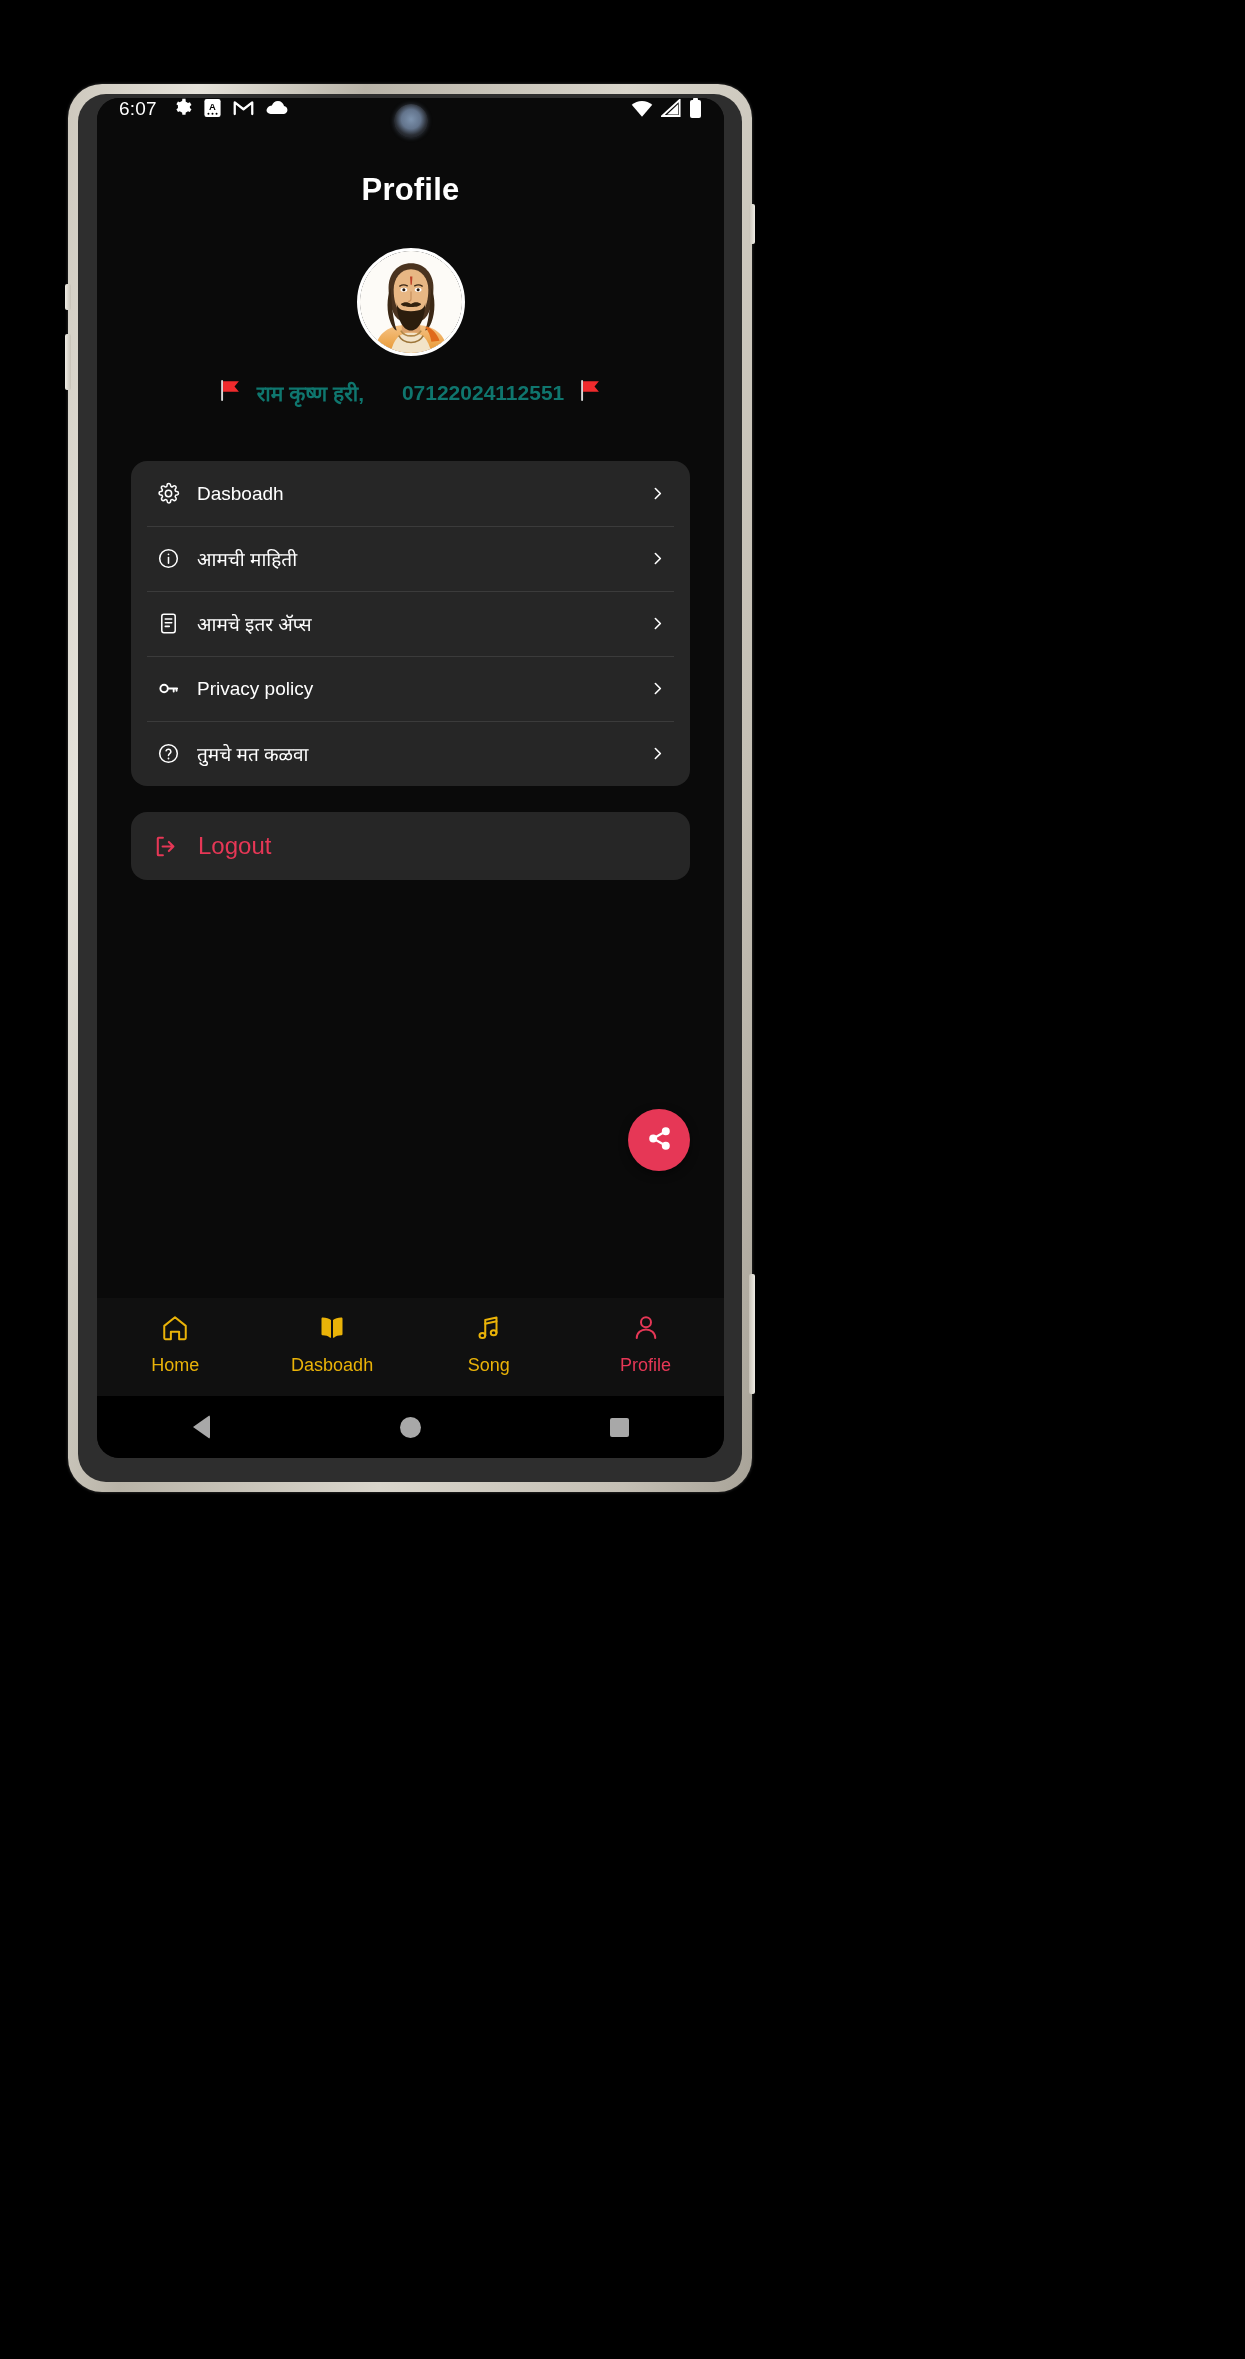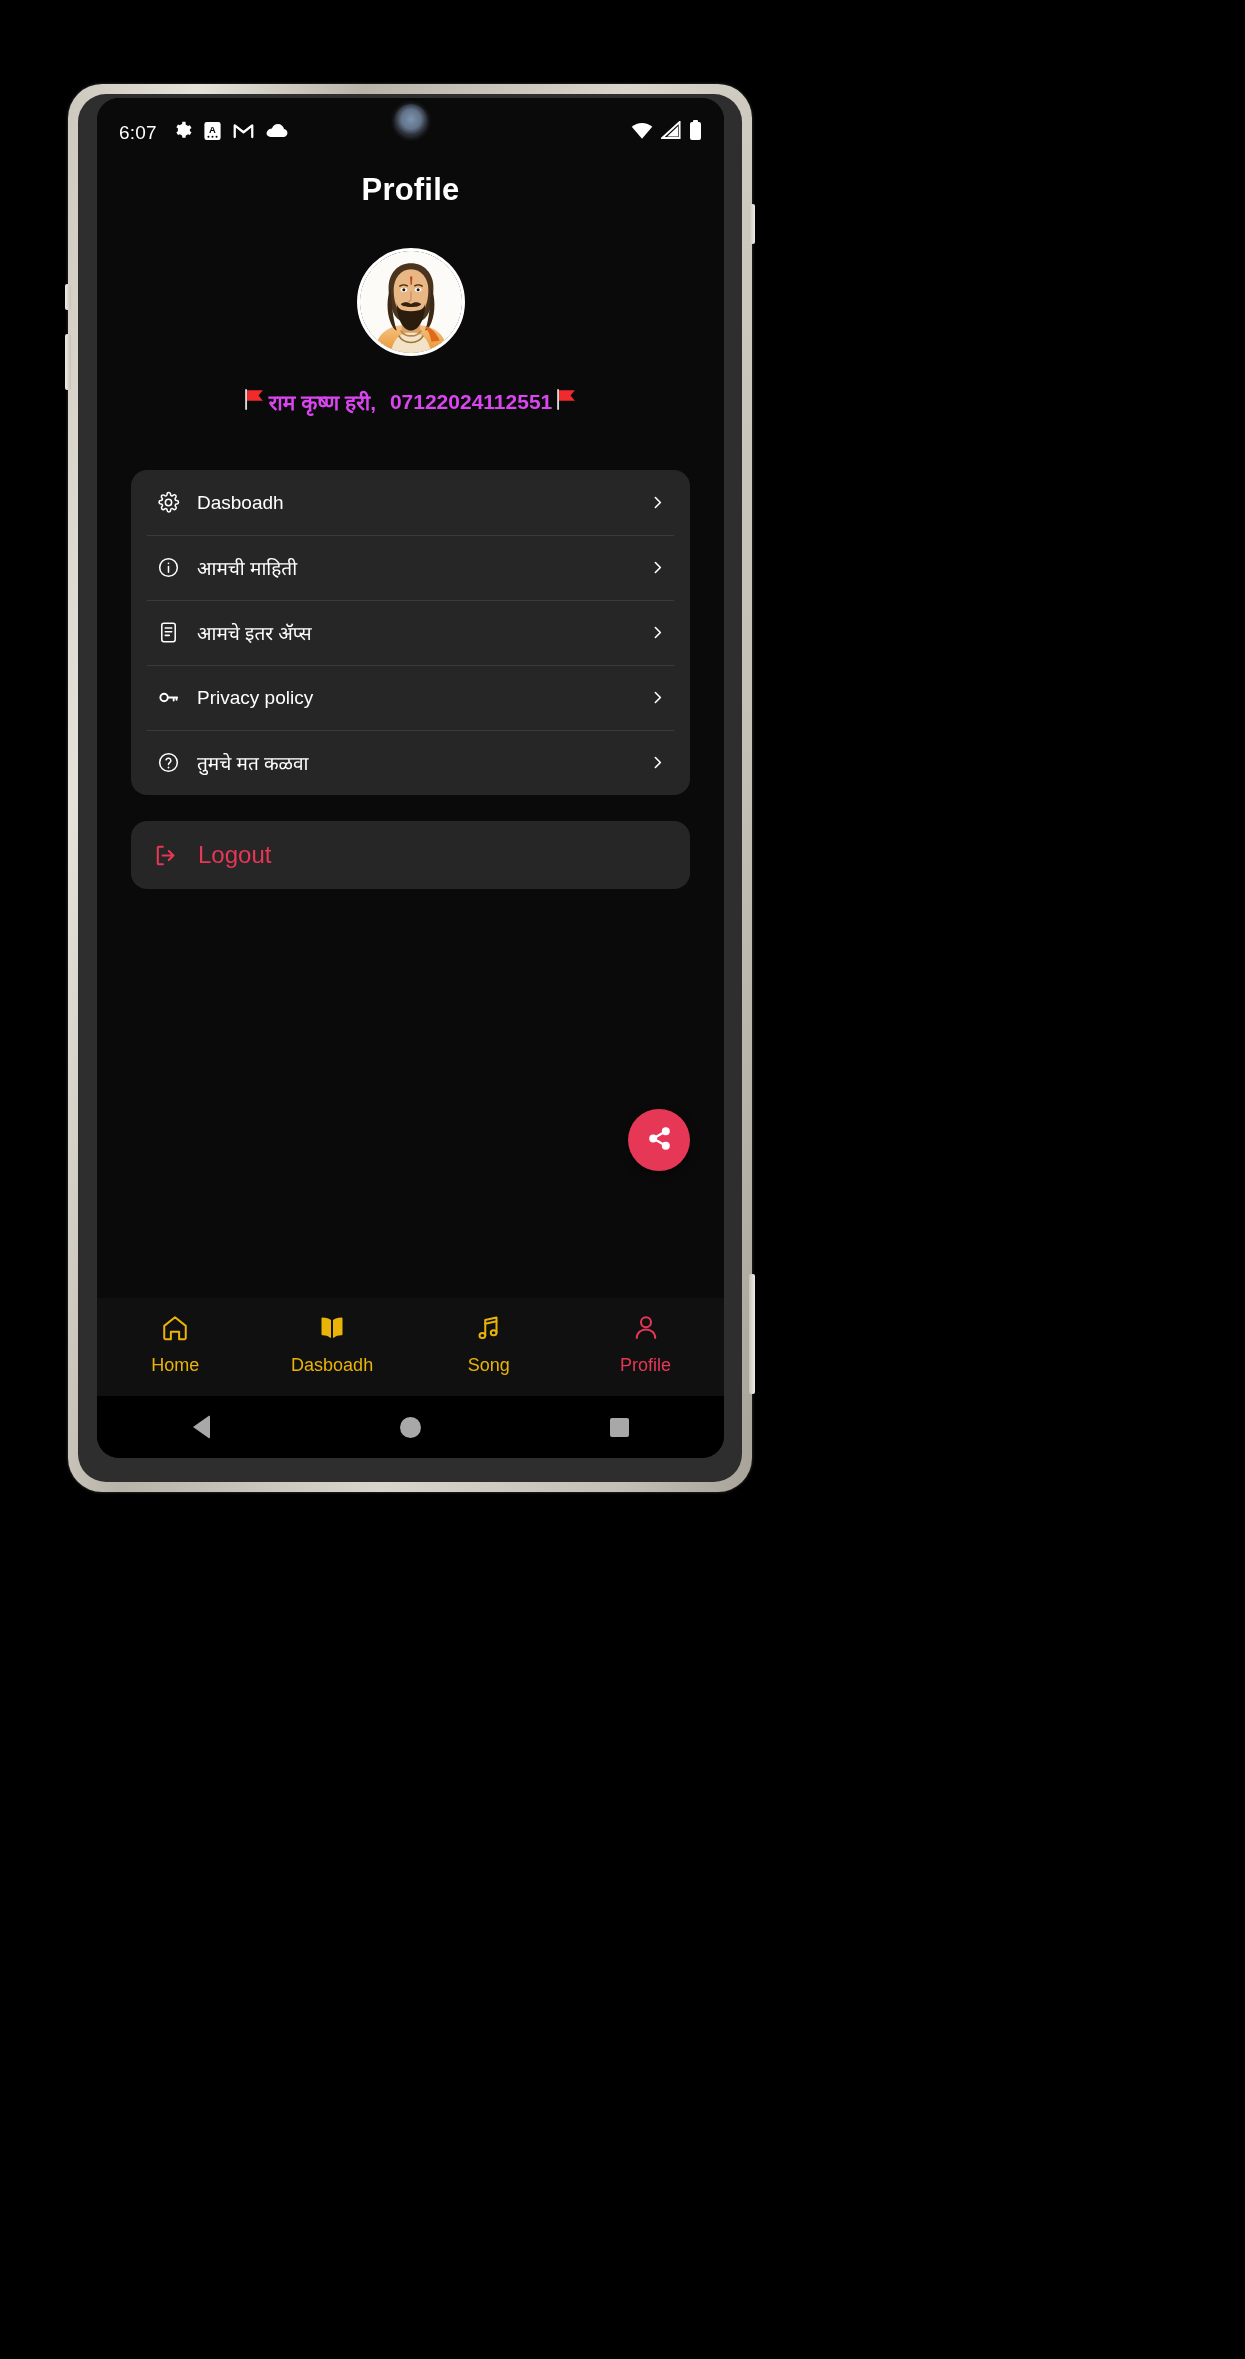--- a/index.html
+++ b/index.html
@@ -47,21 +47,21 @@
     width: 627px; height: 1360px;
     background: #0a0a0a;
     border-radius: 22px;
     overflow: hidden;
     display: flex; flex-direction: column;
   }
 
   
   .status-bar {
     height: 46px; flex: 0 0 46px;
-    display: flex; align-items: flex-end;
+    display: flex; align-items: flex-start;
     padding: 0 22px;
     position: relative;
     background: #0a0a0a;
     color: #fff;
   }
   .status-time { font-size: 19px; font-weight: 500; letter-spacing: .2px; }
   .status-left-icons { display: flex; align-items: center; gap: 12px; margin-left: 16px; }
   .status-right-icons { margin-left: auto; display: flex; align-items: center; gap: 8px; }
   .si { display: block; }
   .camera-dot {
@@ -96,26 +96,26 @@
     border-radius: 50%;
     border: 3px solid #ffffff;
     background: #fff;
     overflow: hidden;
     display: flex; align-items: center; justify-content: center;
     box-shadow: 0 0 0 1px #000 inset;
   }
   .avatar-art { width: 102px; height: 102px; border-radius: 50%; display:block; background:#fdfbf7; }
 
   .profile-name-row {
-    margin-top: 32px;
+    margin-top: 23px;
     text-align: center;
-    color: #d946ef;
+    color: #0f766e;
     font-size: 21px;
     font-weight: bold;
-    display: flex; align-items: center; justify-content: center; gap: 4px;
+    display: flex; align-items: center; justify-content: center; gap: 16px;
     white-space: nowrap;
   }
   .flag-svg { display: inline-block; vertical-align: middle; }
 
   
   .menu-card {
     margin: 54px 34px 0;
     background: #262626;
     border-radius: 16px;
     padding: 0 16px;

